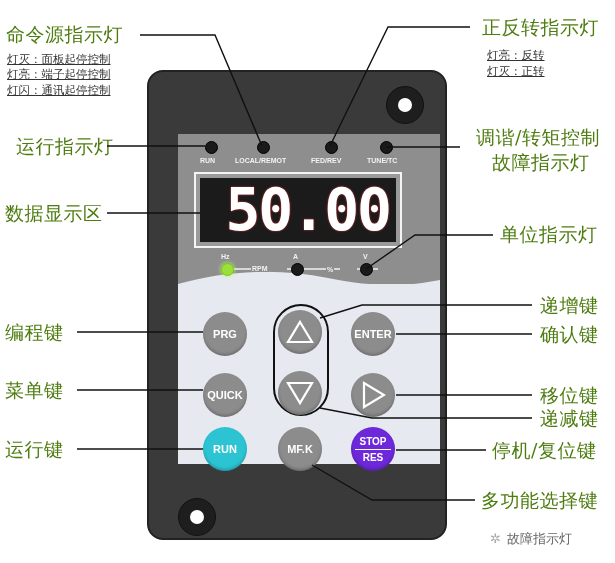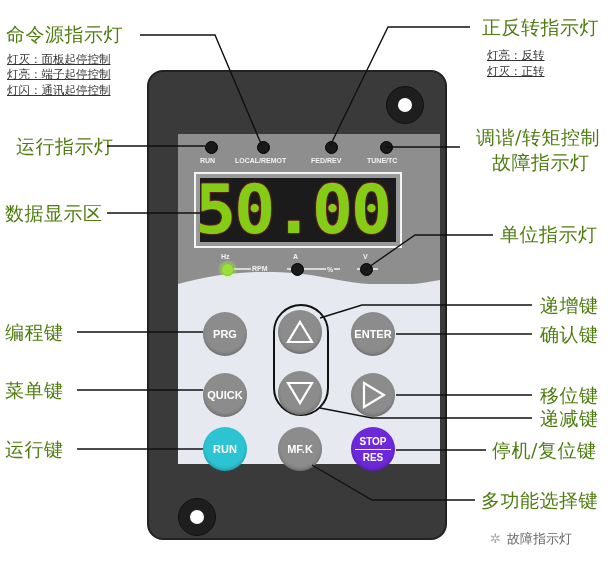--- a/index.html
+++ b/index.html
@@ -24,21 +24,21 @@
 
   .ind-led { position:absolute; width:11px; height:11px; border-radius:50%; background:#1a1a1a;
              border:1px solid #000; }
   .ind-text { position:absolute; font-size:7px; font-weight:bold; color:#f2f2f2;
               font-family:"Liberation Sans", sans-serif; white-space:nowrap; }
 
   #display-frame { left:194px; top:172px; width:208px; height:76px; border:2px solid #f4f4f4;
                    background:#9a9a9a; box-sizing:border-box; }
   #display { left:200px; top:178px; width:196px; height:64px; background:#1b1b1b; }
   #display-value { position:absolute; right:6px; top:0px; font-family:"DejaVu Sans Mono", monospace;
-                   font-size:68px; line-height:64px; color:#84cc16; letter-spacing:-2px; font-weight:bold;
+                   font-size:58px; line-height:64px; color:#ffffff; letter-spacing:-2px; font-weight:bold;
                    text-shadow:0 0 2px #ff3a3a; }
 
   .key { position:absolute; width:44px; height:44px; border-radius:50%; background:#8c8c8c;
          color:#fff; font-family:"Liberation Sans", sans-serif; font-weight:bold;
          display:flex; align-items:center; justify-content:center; font-size:11px;
          box-shadow: inset 0 -2px 3px rgba(0,0,0,0.2); }
   .key.run { background:#2cc4d2; }
   .key.stop { background:#6d28d9; flex-direction:column; font-size:10px; }
   .key.stop .sep { width:36px; height:1px; background:#fff; margin:2px 0; }
   #updown-frame { left:273px; top:304px; width:56px; height:112px; border:2px solid #111;

